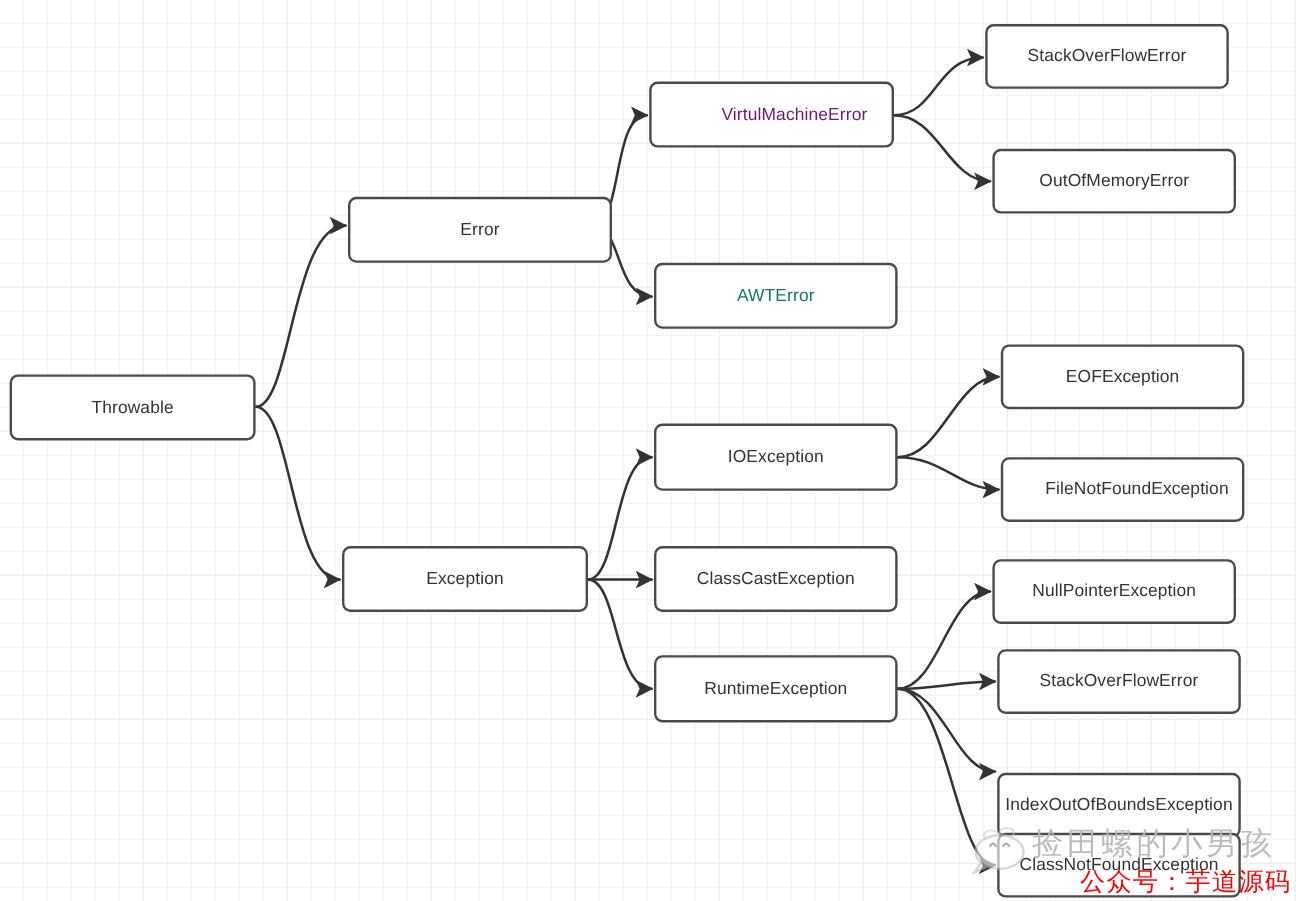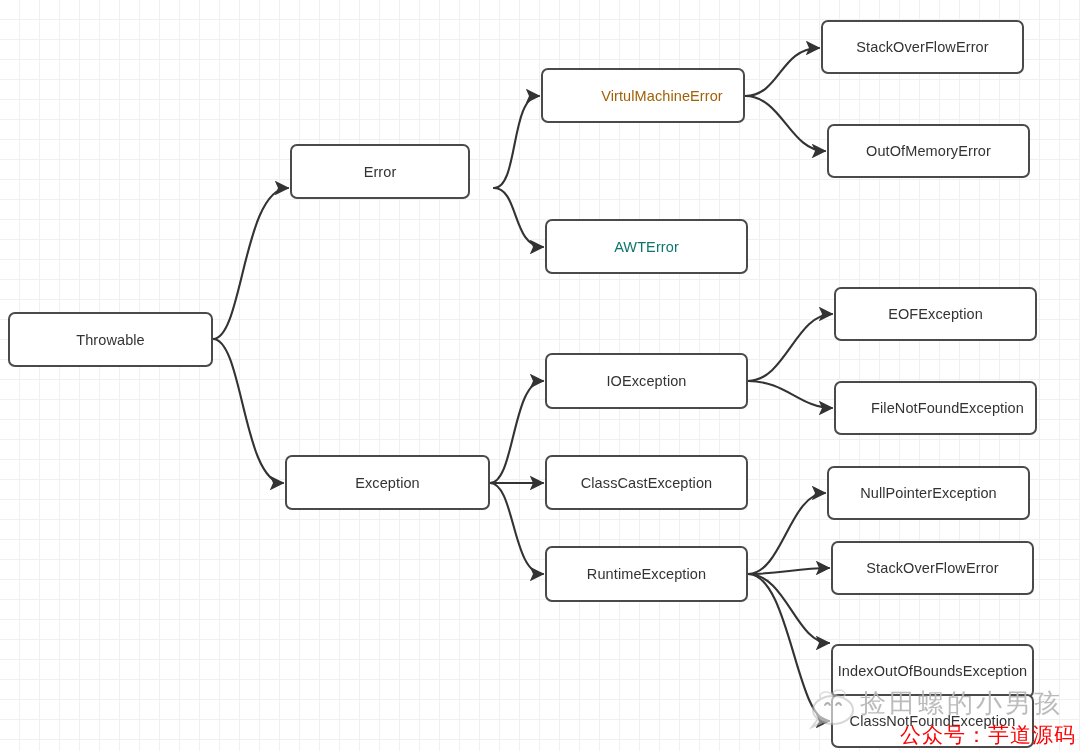--- a/index.html
+++ b/index.html
@@ -94,27 +94,27 @@
         <path d="M 748,574 C 782,574 796,568 829,568" marker-end="url(#arrow)"></path>
         <path d="M 748,574 C 786,574 796,643 829,643" marker-end="url(#arrow)"></path>
         <path d="M 748,574 C 790,574 796,721 829,721" marker-end="url(#arrow)"></path>
       </g>
   </svg>
 
   <div id="nodes">
       <div class="node" style="left: 8px; top: 312px; width: 205px; height: 55px; border-color: rgb(74, 74, 74); background: rgb(255, 255, 255); color: rgb(51, 51, 51);">
         <span>Throwable</span>
       </div>
-      <div class="node" style="left: 290px; top: 144px; width: 180px; height: 55px; border-color: rgb(74, 74, 74); background: rgb(255, 255, 255); color: rgb(51, 51, 51);">
+      <div class="node" style="left: 290px; top: 164px; width: 220px; height: 55px; border-color: rgb(74, 74, 74); background: rgb(255, 255, 255); color: rgb(51, 51, 51);">
         <span>Error</span>
       </div>
       <div class="node" style="left: 285px; top: 455px; width: 205px; height: 55px; border-color: rgb(74, 74, 74); background: rgb(255, 255, 255); color: rgb(51, 51, 51);">
         <span>Exception</span>
       </div>
-      <div class="node" style="left: 541px; top: 68px; width: 204px; height: 55px; border-color: rgb(74, 74, 74); background: rgb(255, 255, 255); color: #a16207; padding-left: 38px;">
+      <div class="node" style="left: 541px; top: 68px; width: 204px; height: 55px; border-color: rgb(74, 74, 74); background: rgb(255, 255, 255); color: #701a75; padding-left: 38px;">
         <span>VirtulMachineError</span>
       </div>
       <div class="node" style="left: 545px; top: 219px; width: 203px; height: 55px; border-color: rgb(74, 74, 74); background: rgb(255, 255, 255); color: #0f766e;">
         <span>AWTError</span>
       </div>
       <div class="node" style="left: 545px; top: 353px; width: 203px; height: 56px; border-color: rgb(74, 74, 74); background: rgb(255, 255, 255); color: rgb(51, 51, 51);">
         <span>IOException</span>
       </div>
       <div class="node" style="left: 545px; top: 455px; width: 203px; height: 55px; border-color: rgb(74, 74, 74); background: rgb(255, 255, 255); color: rgb(51, 51, 51);">
         <span>ClassCastException</span>

